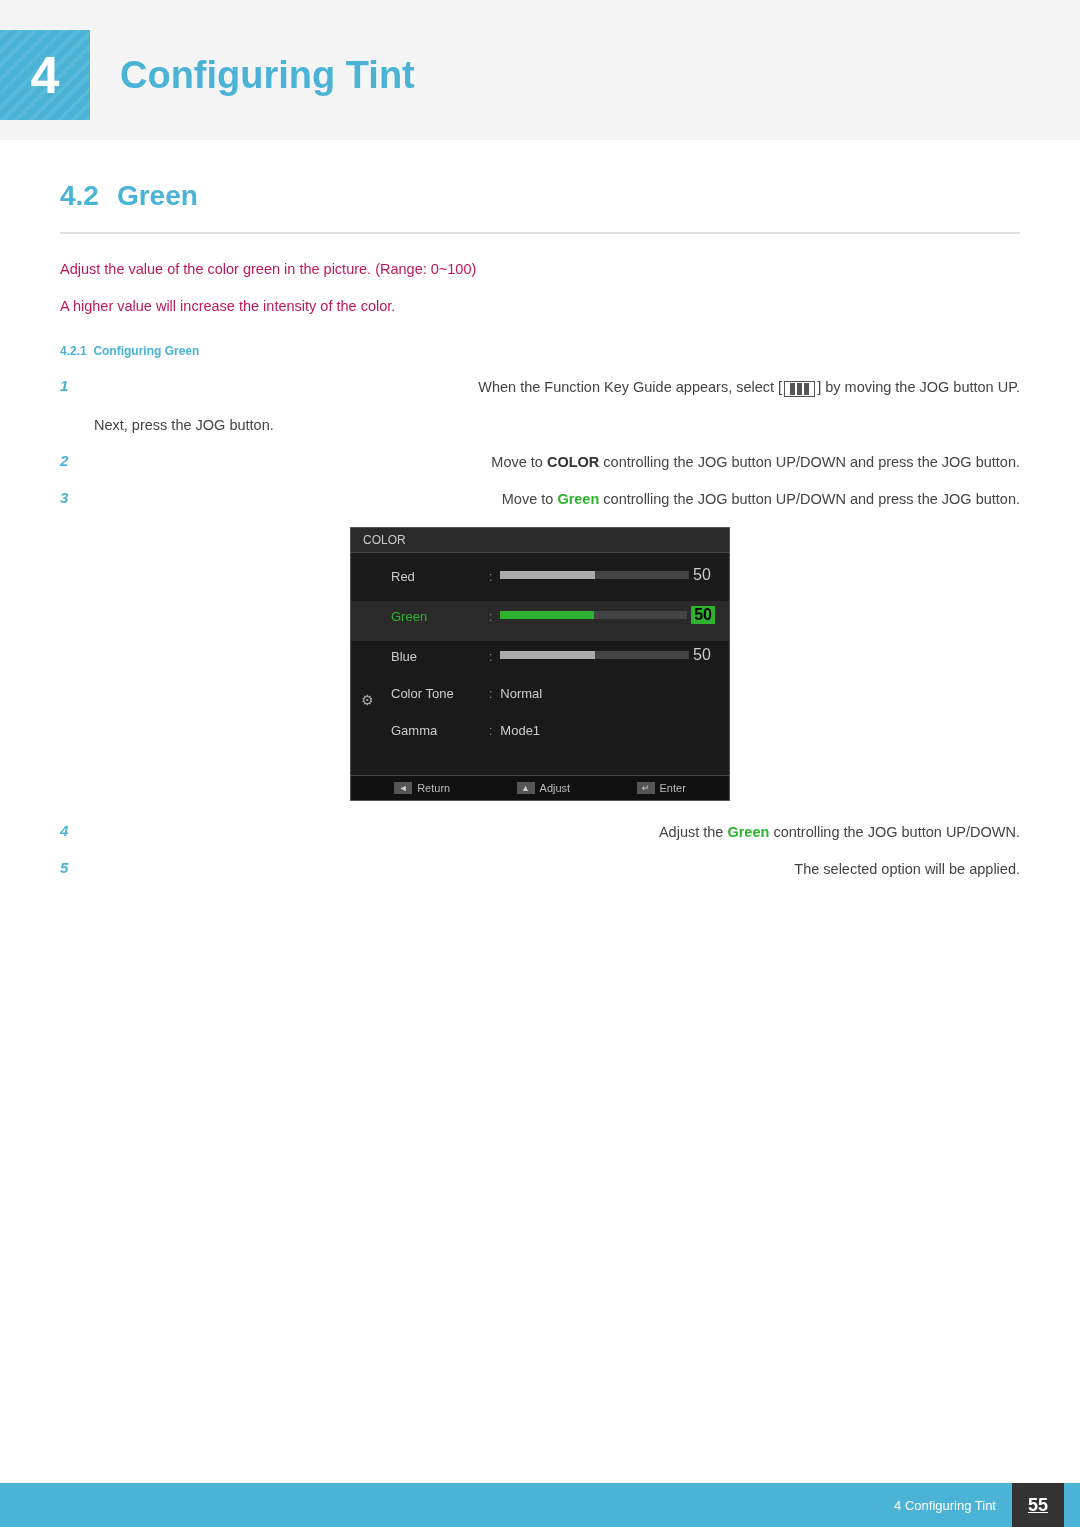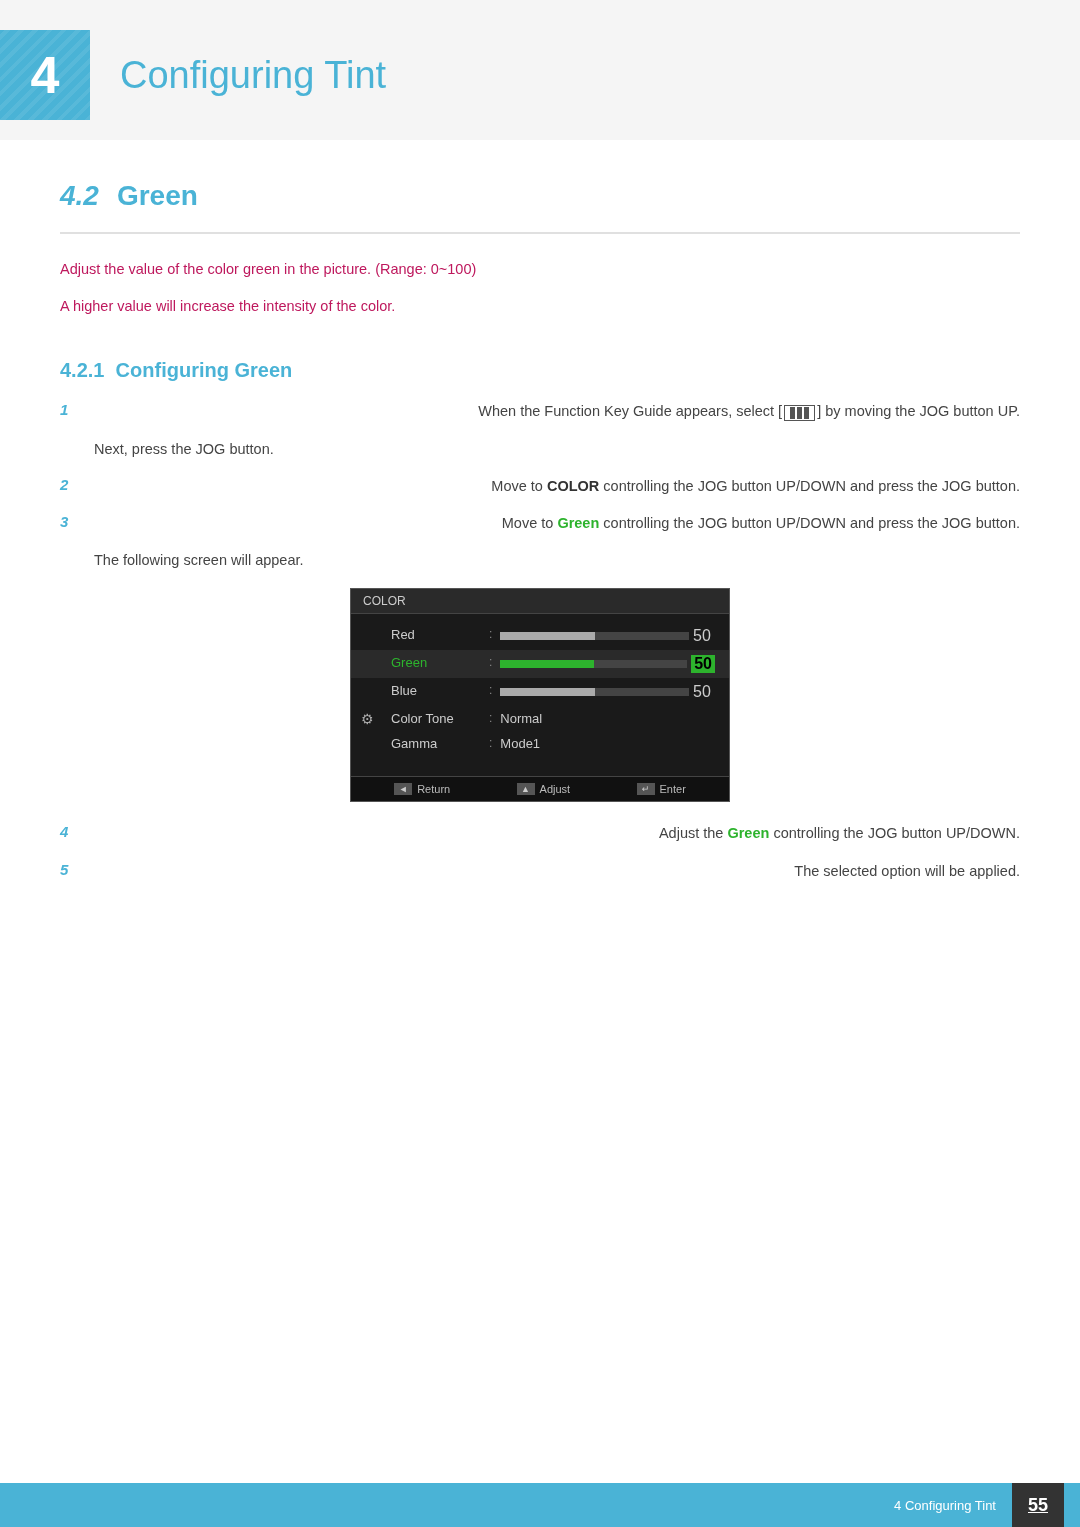--- a/index.html
+++ b/index.html
@@ -40,21 +40,21 @@
     .chapter-number {
       font-size: 52px;
       font-weight: bold;
       color: #fff;
       position: relative;
       z-index: 1;
     }
 
     .chapter-title {
       font-size: 38px;
-      font-weight: normal;
+      font-weight: bold;
       color: #4ab3d6;
       margin-left: 30px;
     }
 
     .header-top-area {
       background: #f5f5f5;
       padding: 30px 60px 20px 0;
       display: flex;
       align-items: stretch;
       margin-bottom: 40px;
@@ -71,21 +71,20 @@
       display: flex;
       align-items: baseline;
       margin: 40px 60px 20px 60px;
     }
 
     .section-number {
       font-size: 28px;
       font-weight: bold;
       color: #4ab3d6;
       margin-right: 18px;
-      font-style: italic;
     }
 
     .section-title {
       font-size: 28px;
       font-weight: bold;
       color: #4ab3d6;
     }
 
     .section-divider {
       height: 2px;
@@ -96,22 +95,22 @@
     
     .body-text {
       margin: 0 60px 14px 60px;
       font-size: 14.5px;
       line-height: 1.6;
       color: #be185d;
     }
 
     
     .subsection-heading {
-      margin: 41px 60px 18px 60px;
-      font-size: 20px;
+      margin: 26px 60px 18px 60px;
+      font-size: 12px;
       font-weight: bold;
       color: #4ab3d6;
     }
 
     
     .steps-container {
       margin: 0 60px;
     }
 
     .step {
@@ -198,22 +197,22 @@
       color: #ccc;
       border-bottom: 1px solid #444;
     }
 
     .osd-body {
       padding: 8px 0;
     }
 
     .osd-row {
       display: flex;
-      align-items: flex-start;
-      padding: 5px 14px 5px 40px;
+      align-items: flex-end;
+      padding: 5px 14px 17px 40px;
       position: relative;
     }
 
     .osd-row.highlighted {
       background: #2a2a2a;
     }
 
     .osd-row-label {
       width: 90px;
       font-size: 13px;
@@ -389,21 +388,20 @@
       Move to <span class="bold-blue">COLOR</span> controlling the JOG button UP/DOWN and press the JOG button.
     </span>
   </div>
 
   <div class="step">
     <span class="step-number">3</span>
     <span class="step-text">
       Move to <span class="bold-green">Green</span> controlling the JOG button UP/DOWN and press the JOG button.
     </span>
   </div>
-  <div class="step-continuation">The following screen will appear.</div>
 
   <div class="osd-container">
     <div class="osd-screen">
       <div class="osd-title-bar">COLOR</div>
       <div class="osd-body">
 
         <div class="osd-row">
           <span class="osd-row-label">Red</span>
           <span class="osd-separator">:</span>
           <div class="osd-bar-container">

